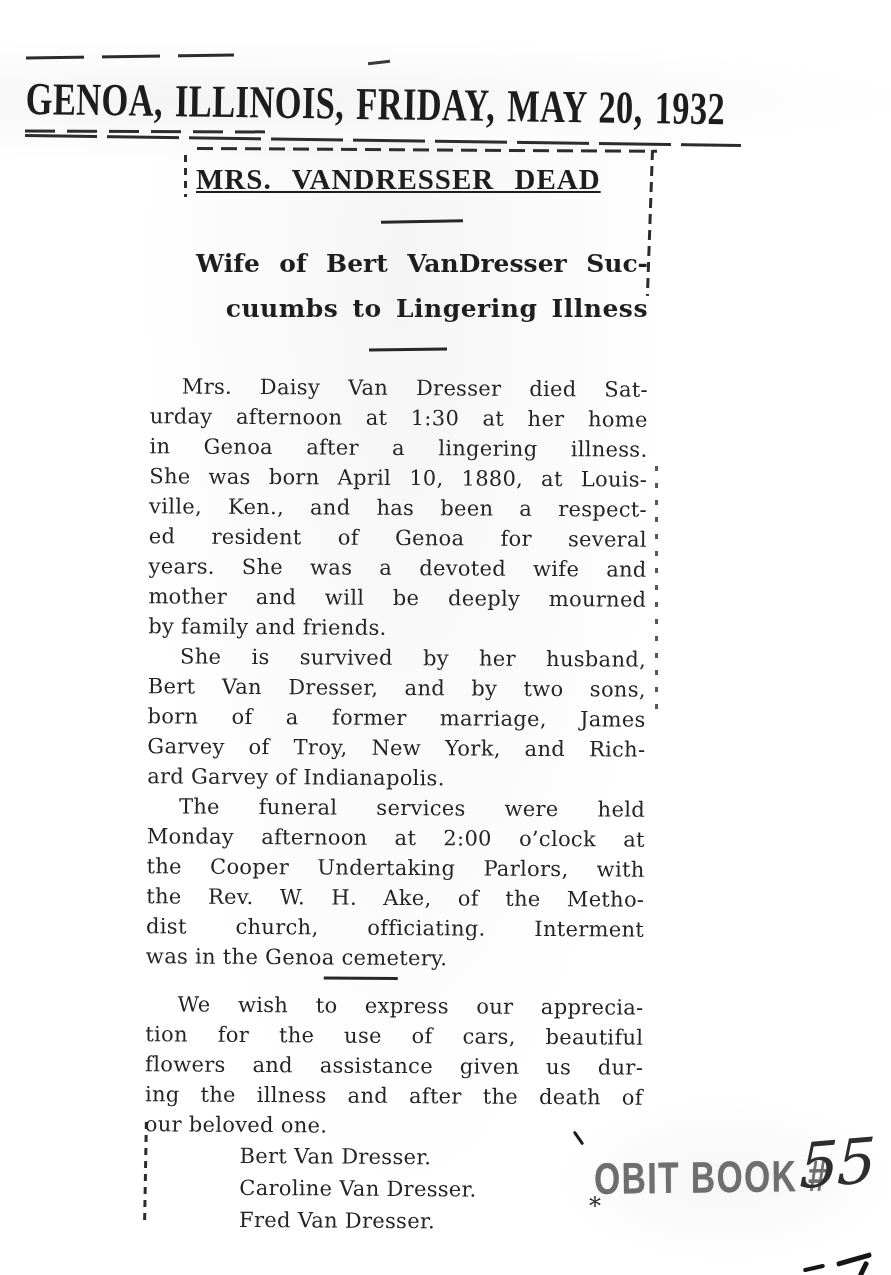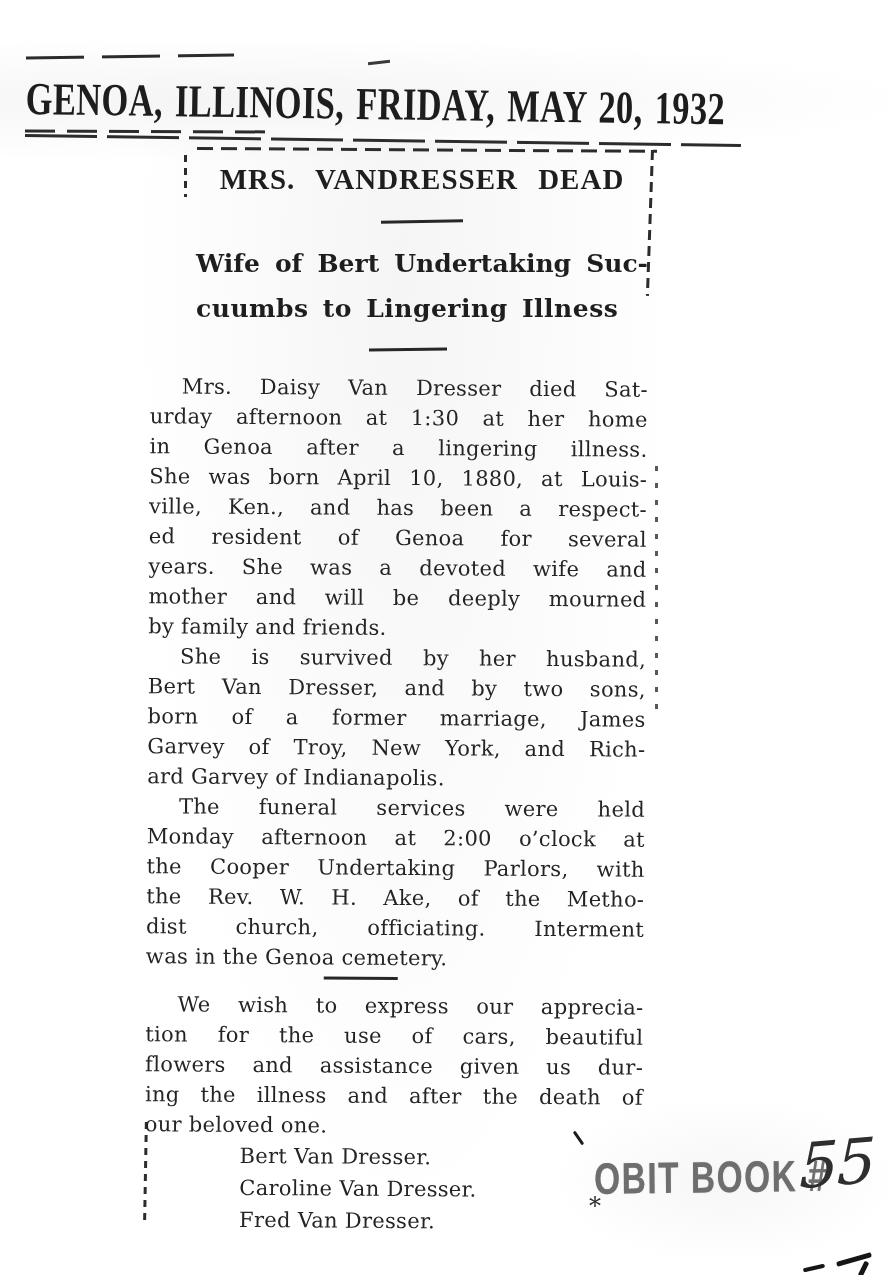--- a/index.html
+++ b/index.html
@@ -49,34 +49,34 @@
   .clip-top{left:197px;top:147px;width:460px;transform:rotate(0.35deg);transform-origin:0 50%;}
 
   .vd-left-top{left:184px;top:155px;height:42px;}
   .vd-right-a{left:651px;top:150px;height:146px;transform:rotate(2deg);transform-origin:50% 0;}
   .vd-right-b{left:655px;top:466px;height:250px;}
   .vd-left-bottom{left:144px;top:1122px;height:98px;transform:rotate(1deg);}
 
   .headline{
     position:absolute;left:196px;top:162px;width:452px;margin:0;
     font-family:"Liberation Serif",serif;font-weight:bold;
-    font-size:29px;line-height:34px;text-align:center;
-    letter-spacing:1px;word-spacing:12px;color:#1e1e1e;
+    font-size:29px;line-height:34px;
+    letter-spacing:1px;word-spacing:12px;color:#1e1e1e;text-decoration:underline;
   }
   .rule-sm{position:absolute;height:3px;background:#272727;}
   .rule1{left:381px;top:220px;width:82px;transform:rotate(-1.2deg);}
   .rule2{left:369px;top:348px;width:78px;transform:rotate(-0.8deg);}
 
   .subhead{
     position:absolute;left:196px;width:452px;margin:0;
     font-family:"DejaVu Serif",serif;font-weight:bold;
     font-size:25px;line-height:34px;color:#1e1e1e;
   }
   .subhead.l1{top:247px;text-align:justify;text-align-last:justify;}
-  .subhead.l2{top:292px;text-align:left;word-spacing:5px;letter-spacing:0.5px;}
+  .subhead.l2{top:292px;text-align:right;word-spacing:5px;letter-spacing:0.5px;}
 
   .article-body{
     position:absolute;left:150px;top:373px;width:498px;
     font-size:21px;line-height:30px;letter-spacing:0.3px;color:#242424;
     transform:rotate(0.4deg);transform-origin:50% 0;
   }
   .para{margin:0;}
   .bline{text-align:justify;text-align-last:justify;}
   .bline.first{text-indent:32px;}
   .bline.pend{text-align-last:left;}
@@ -124,21 +124,21 @@
   <div class="hdash clip-top"></div>
 
   <div class="vdash fine vd-left-top"></div>
   <div class="vdash vd-right-a"></div>
   <div class="vdash sparse vd-right-b"></div>
   <div class="vdash fine vd-left-bottom"></div>
 
   <h2 class="headline">MRS. VANDRESSER DEAD</h2>
   <div class="rule-sm rule1"></div>
 
-  <p class="subhead l1">Wife of Bert Undertaking Suc-</p>
+  <p class="subhead l1">Wife of Bert VanDresser Suc-</p>
   <p class="subhead l2">cuumbs to Lingering Illness</p>
   <div class="rule-sm rule2"></div>
 
   <div class="article-body">
       <div class="para">
         <div class="bline first">Mrs. Daisy Van Dresser died Sat-</div>
         <div class="bline">urday afternoon at 1:30 at her home</div>
         <div class="bline">in Genoa after a lingering illness.</div>
         <div class="bline">She was born April 10, 1880, at Louis-</div>
         <div class="bline">ville, Ken., and has been a respect-</div>

